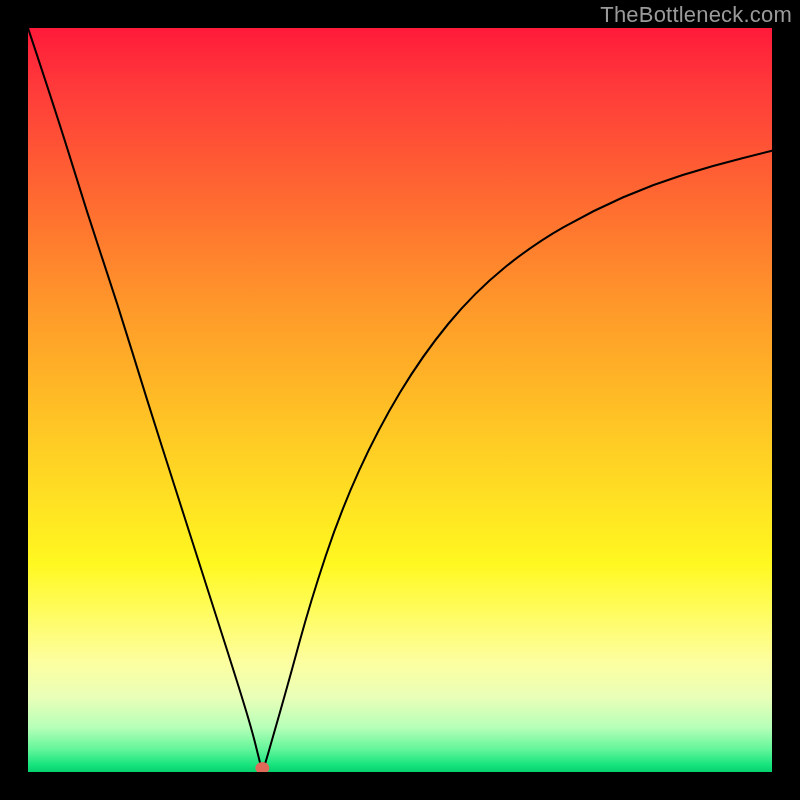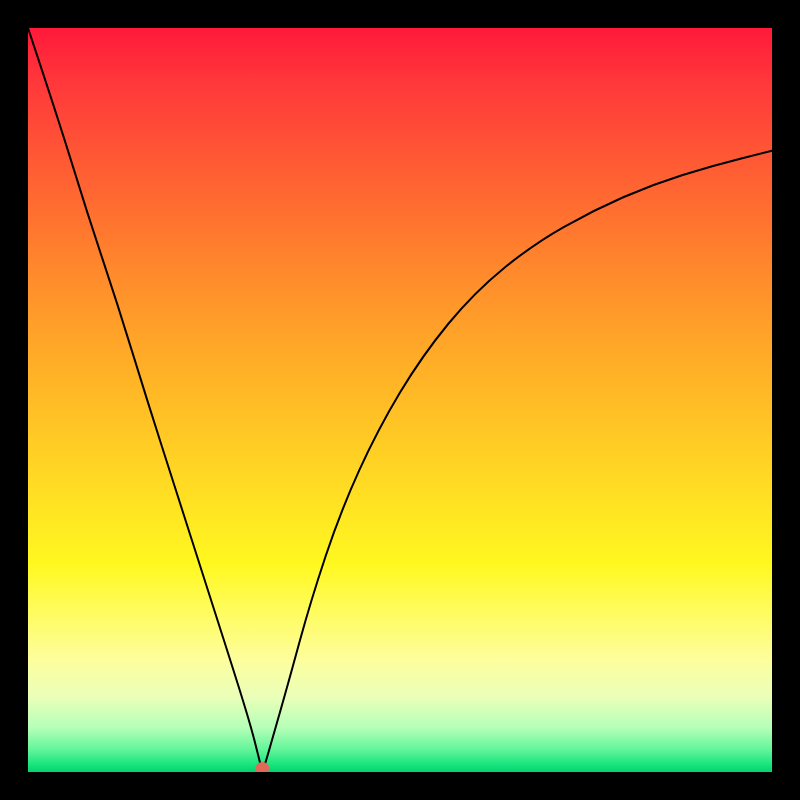--- a/index.html
+++ b/index.html
@@ -83,13 +83,14 @@
 <div class="frame">
 
   <div class="plot-area">
     <div class="gradient"></div>
     <svg class="curve-svg" viewBox="0 0 744 744" preserveAspectRatio="none">
       <path class="curve-path" d="M 0 0 Q 29.76 89.28 44.64 137.64 Q 59.52 186 74.4 230.64 Q 89.28 275.28 104.16 323.64 Q 119.04 372 133.92000000000002 418.5 Q 148.8 465 163.68 511.5 Q 178.56 558 193.44 604.5 Q 208.32000000000002 651 215.76 675.1800000000001 Q 223.2 699.36 226.92 714.24 Q 230.64 729.12 232.5 736.56 Q 234.36 744 236.22000000000003 738.4200000000001 Q 238.08 732.84 241.8 719.8199999999999 Q 245.52 706.8 252.95999999999998 680.76 Q 260.4 654.72 271.56 613.8 Q 282.72 572.88 297.6 528.24 Q 312.47999999999996 483.6 331.08 442.68000000000006 Q 349.68 401.76000000000005 372 364.56 Q 394.32 327.35999999999996 420.36 295.74 Q 446.4 264.12 476.15999999999997 239.94 Q 505.92 215.76000000000002 535.6800000000001 199.02 Q 565.44 182.28 595.2 169.26 Q 624.9599999999999 156.23999999999998 654.72 146.94 Q 684.48 137.64000000000004 714.24 130.20000000000005 T 744 122.76000000000002"></path>
       <ellipse class="marker" cx="234.36" cy="740" rx="7" ry="6"></ellipse>
     </svg>
   </div>
 
+  <div class="watermark">TheBottleneck.com</div>
 </div>
 
 </body></html>

